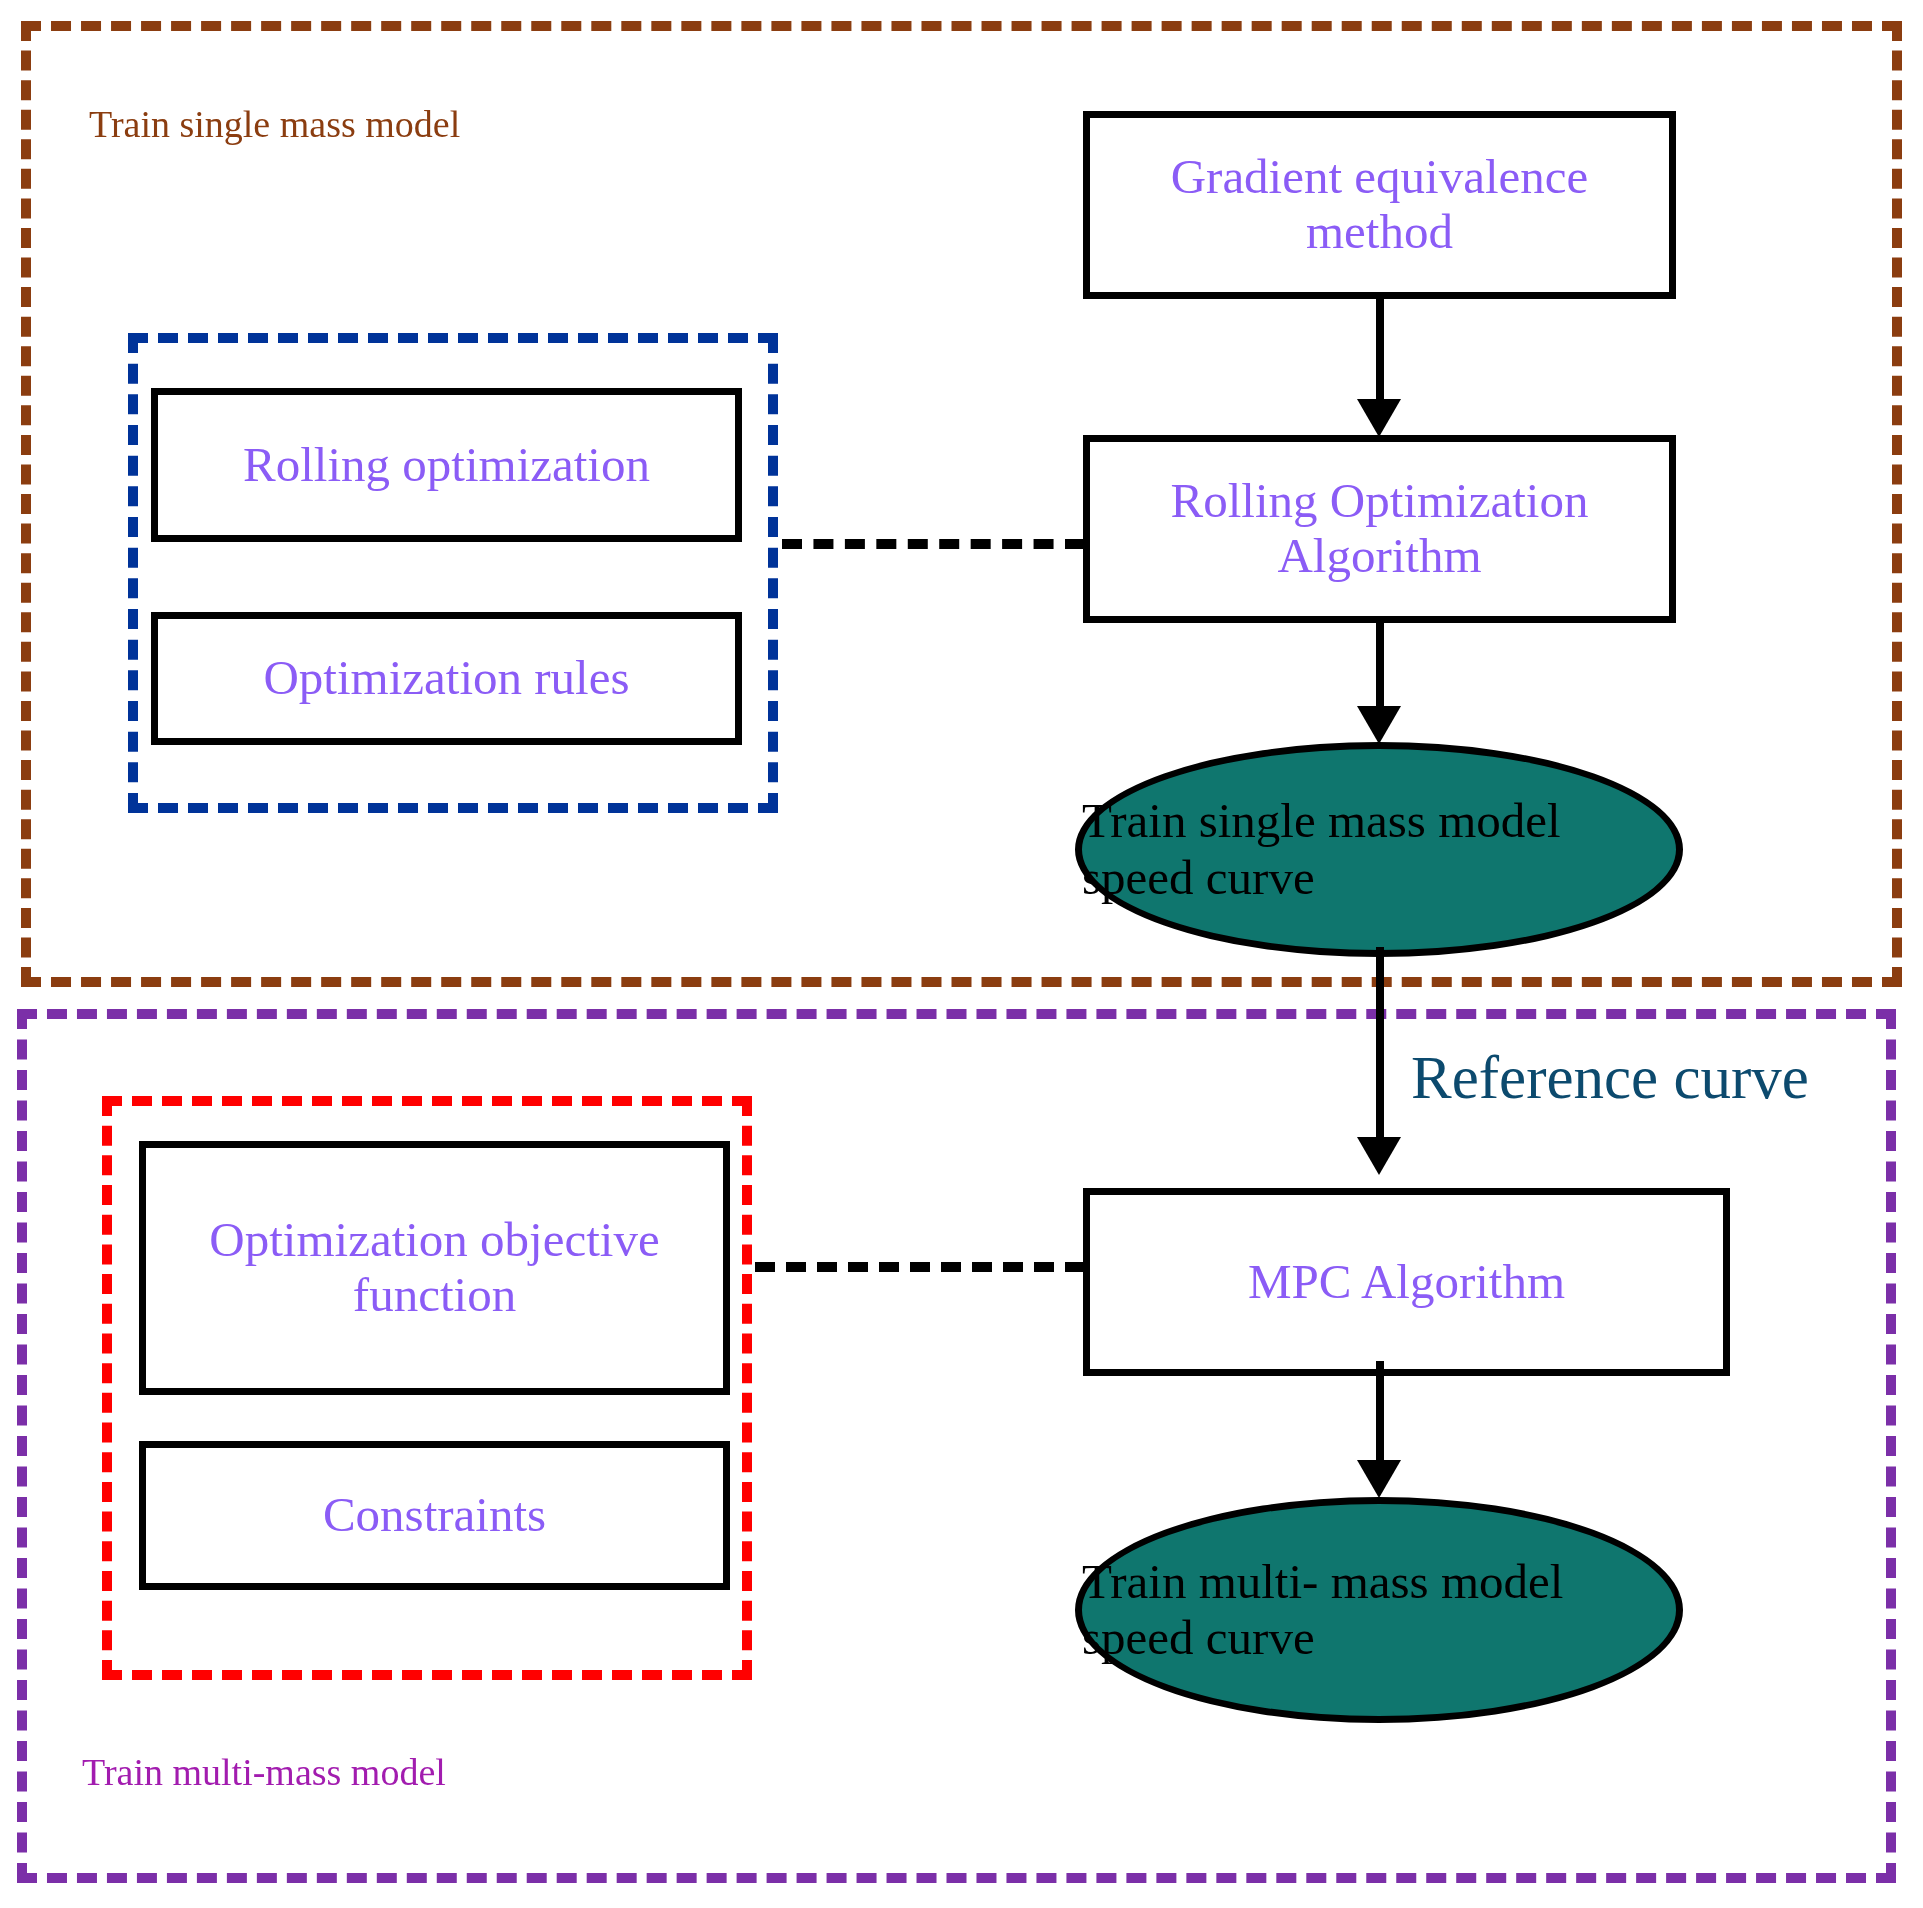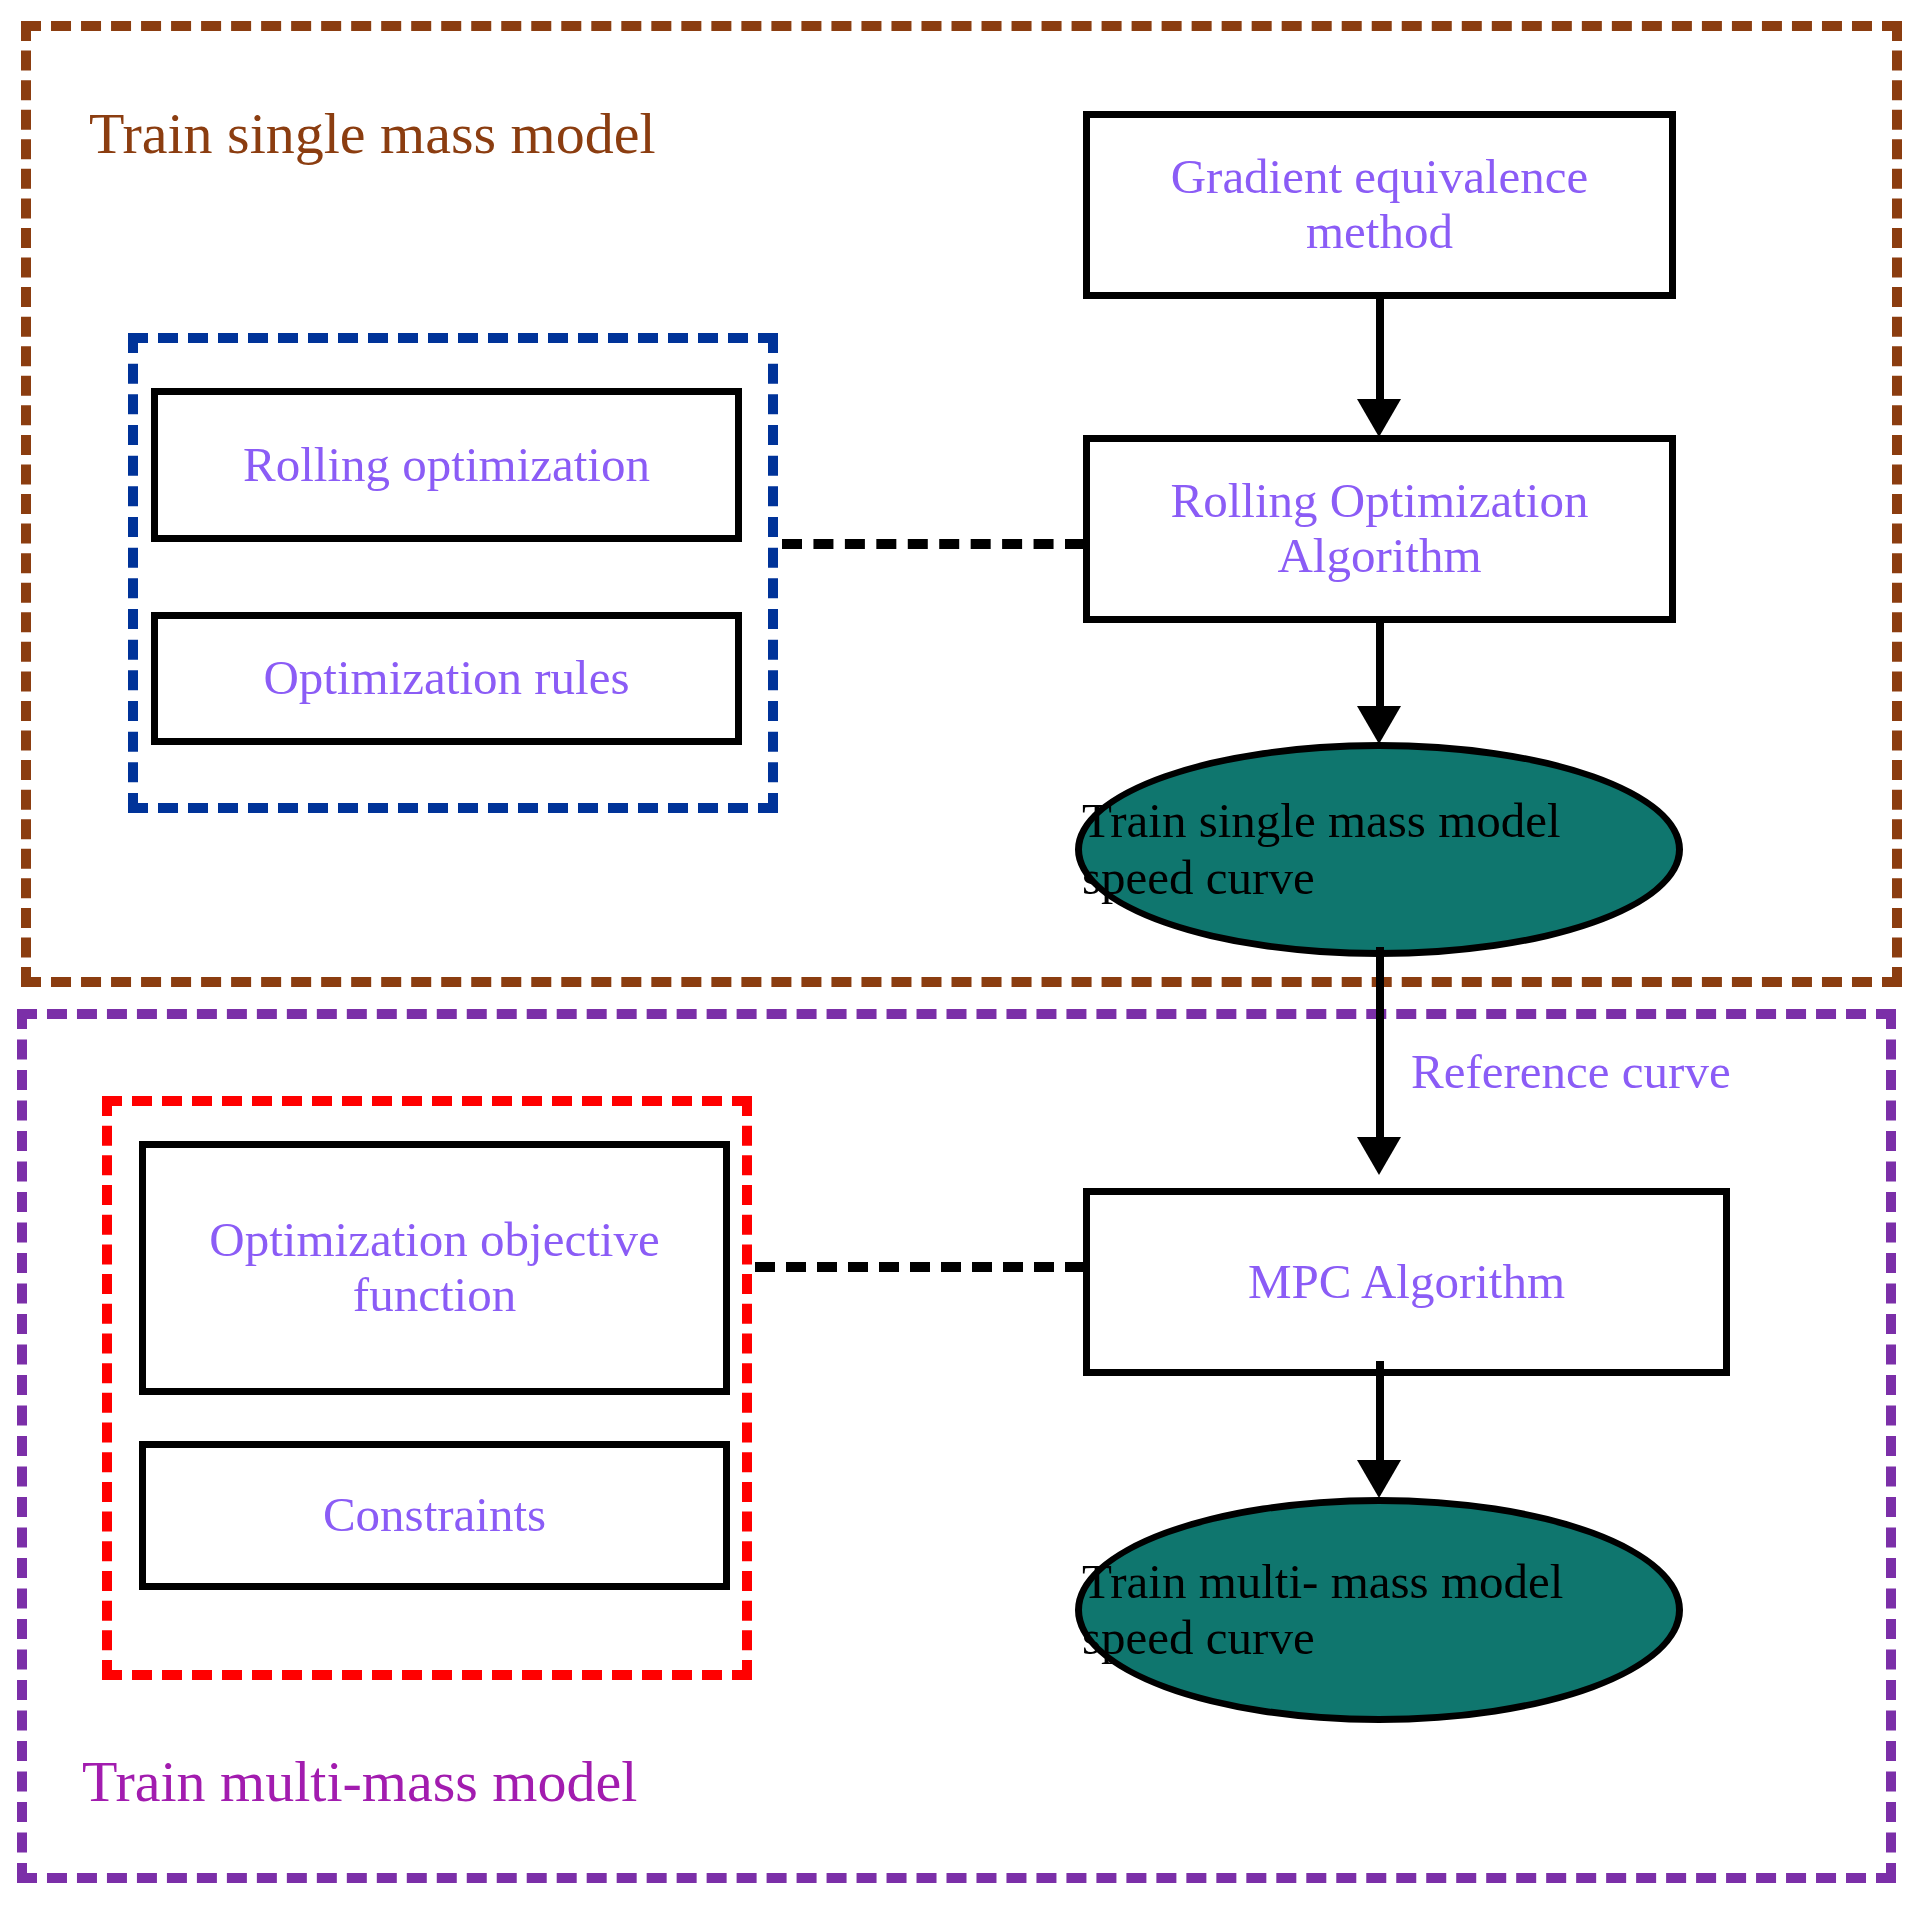--- a/index.html
+++ b/index.html
@@ -31,21 +31,21 @@
   #section-multi {
     left: 17px;
     top: 1009px;
     width: 1879px;
     height: 874px;
     border: 10.4px dashed #7B2FA8;
   }
   .section-title {
     position: absolute;
     white-space: nowrap;
-    font-size: 58px;
+    font-size: 38px;
     line-height: 1;
   }
   #title-single {
     left: 89px;
     top: 105px;
     color: #8B3D10;
   }
   #title-multi {
     left: 75px;
     top: 1753px;
@@ -131,22 +131,22 @@
   .h-dash-line {
     position: absolute;
     height: 0;
     border-top: 10.4px dashed #000000;
   }
   #dash-link-top    { left: 782px; top: 539px;  width: 303px; }
   #dash-link-bottom { left: 755px; top: 1262px; width: 330px; }
   
   .edge-label {
     position: absolute;
-    font-size: 49px;
-    color: #8b5cf6;
+    font-size: 61px;
+    color: #0c4a6e;
     white-space: nowrap;
   }
   #label-reference-curve { left: 1411px; top: 1043px; }
 </style>
 </head>
 <body>
 
 <div id="canvas">
 
   <div class="section-frame" id="section-single"></div>

